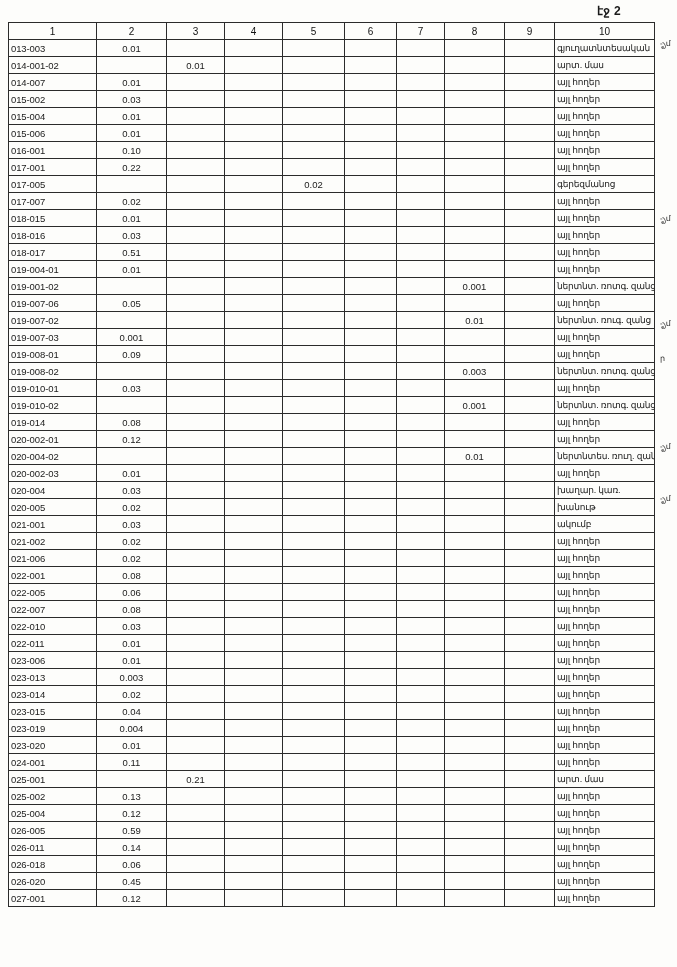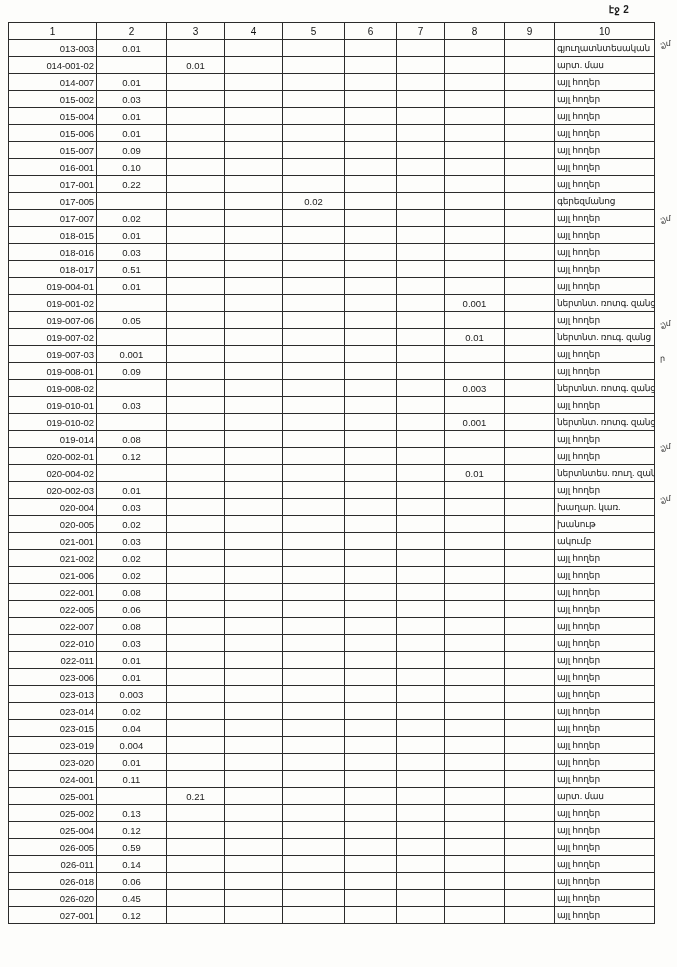--- a/index.html
+++ b/index.html
@@ -20,22 +20,22 @@
     width: 677px;
     height: 967px;
     box-sizing: border-box;
     padding: 0;
     
     background: #fdfdfb;
   }
   .page-header {
     position: absolute;
     top: 4px;
-    right: 48px;
-    font-size: 10px;
+    right: 56px;
+    font-size: 12px;
     font-weight: bold;
     letter-spacing: 0.3px;
     color: #1a1a1a;
   }
   .table-wrap {
     position: absolute;
     top: 22px;
     left: 8px;
     width: 646px;
   }
@@ -66,21 +66,21 @@
   col.c9 { width: 50px; }
   col.c10 { width: 100px; }
 
   thead td {
     text-align: center;
     font-size: 10px;
     height: 15px;
     color: #111;
   }
   td.code {
-    text-align: right;
+    text-align: left;
     padding-left: 3px;
     font-size: 9.5px;
     letter-spacing: -0.1px;
   }
   td.num {
     text-align: center;
     font-size: 9.5px;
   }
   td.desc {
     text-align: left;
@@ -207,32 +207,20 @@
             <td class="num"></td>
             <td class="num"></td>
             <td class="num"></td>
             <td class="num"></td>
             <td class="num"></td>
             <td class="num"></td>
             <td class="num"></td>
             <td class="desc">այլ հողեր</td>
           </tr>
           <tr>
-            <td class="code">015-007</td>
-            <td class="num">0.09</td>
-            <td class="num"></td>
-            <td class="num"></td>
-            <td class="num"></td>
-            <td class="num"></td>
-            <td class="num"></td>
-            <td class="num"></td>
-            <td class="num"></td>
-            <td class="desc">այլ հողեր</td>
-          </tr>
-          <tr>
             <td class="code">016-001</td>
             <td class="num">0.10</td>
             <td class="num"></td>
             <td class="num"></td>
             <td class="num"></td>
             <td class="num"></td>
             <td class="num"></td>
             <td class="num"></td>
             <td class="num"></td>
             <td class="desc">այլ հողեր</td>

